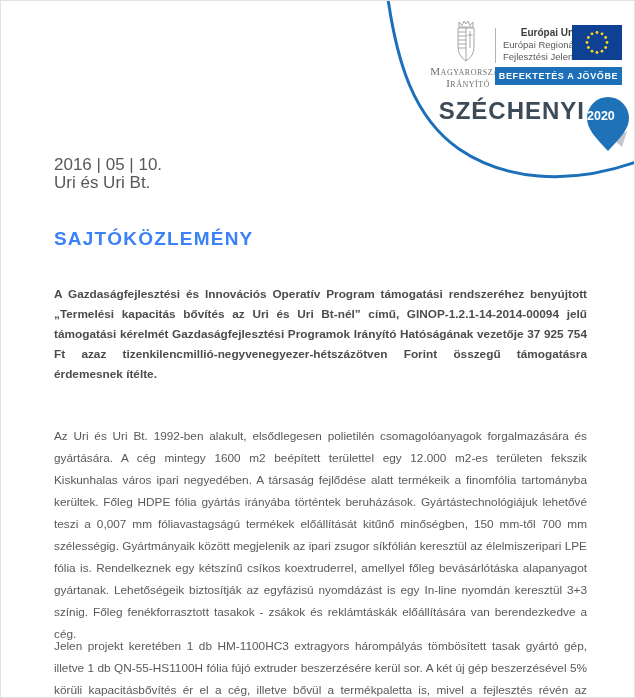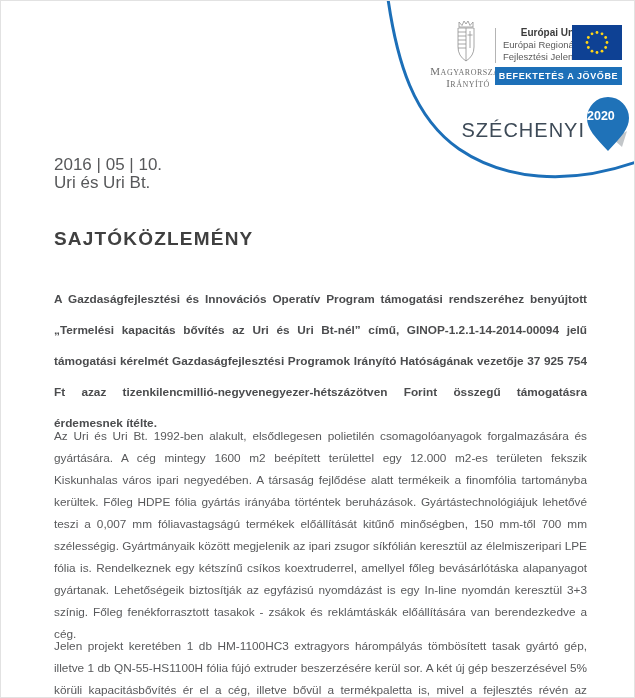--- a/index.html
+++ b/index.html
@@ -55,46 +55,46 @@
     font-size: 9px; font-weight: bold; letter-spacing: 0.6px;
     display: flex; align-items: center; justify-content: center;
     white-space: nowrap;
     text-align: center;
   }
   .szechenyi-wrap {
     position: absolute; left: 430px; top: 96px;
     width: 200px; height: 58px;
   }
   .szechenyi-text {
-    position: absolute; right: 46px; top: 22px;
-    font-size: 20px; font-weight: normal; letter-spacing: 1px;
+    position: absolute; right: 46px; top: 0;
+    font-size: 24px; font-weight: bold; letter-spacing: 1px;
     color: #3d4a57;
     white-space: nowrap;
   }
   .szechenyi-pin {
     position: absolute; right: 0; top: 0;
     width: 46px; height: 56px;
   }
   
   .content {
     position: absolute; left: 53px; top: 155px; width: 533px;
   }
   .doc-date, .doc-company {
     font-size: 17px; line-height: 18px; color: #57585a;
   }
   .doc-title {
     position: absolute; left: 0; top: 72px;
     font-size: 19px; font-weight: bold; letter-spacing: 1.2px;
-    color: #404040;
+    color: #3b82f6;
     white-space: nowrap;
   }
   .lead-par {
     position: absolute; left: 0; top: 128px; width: 533px;
     font-size: 11.8px; font-weight: bold;
-    line-height: 31px;
+    line-height: 20px;
     text-align: justify;
     color: #4b4c4e;
   }
   .body-par {
     position: absolute; left: 0; width: 533px;
     font-size: 11.8px;
     line-height: 22px;
     text-align: justify;
     color: #58595b;
     margin-top: 32px;

